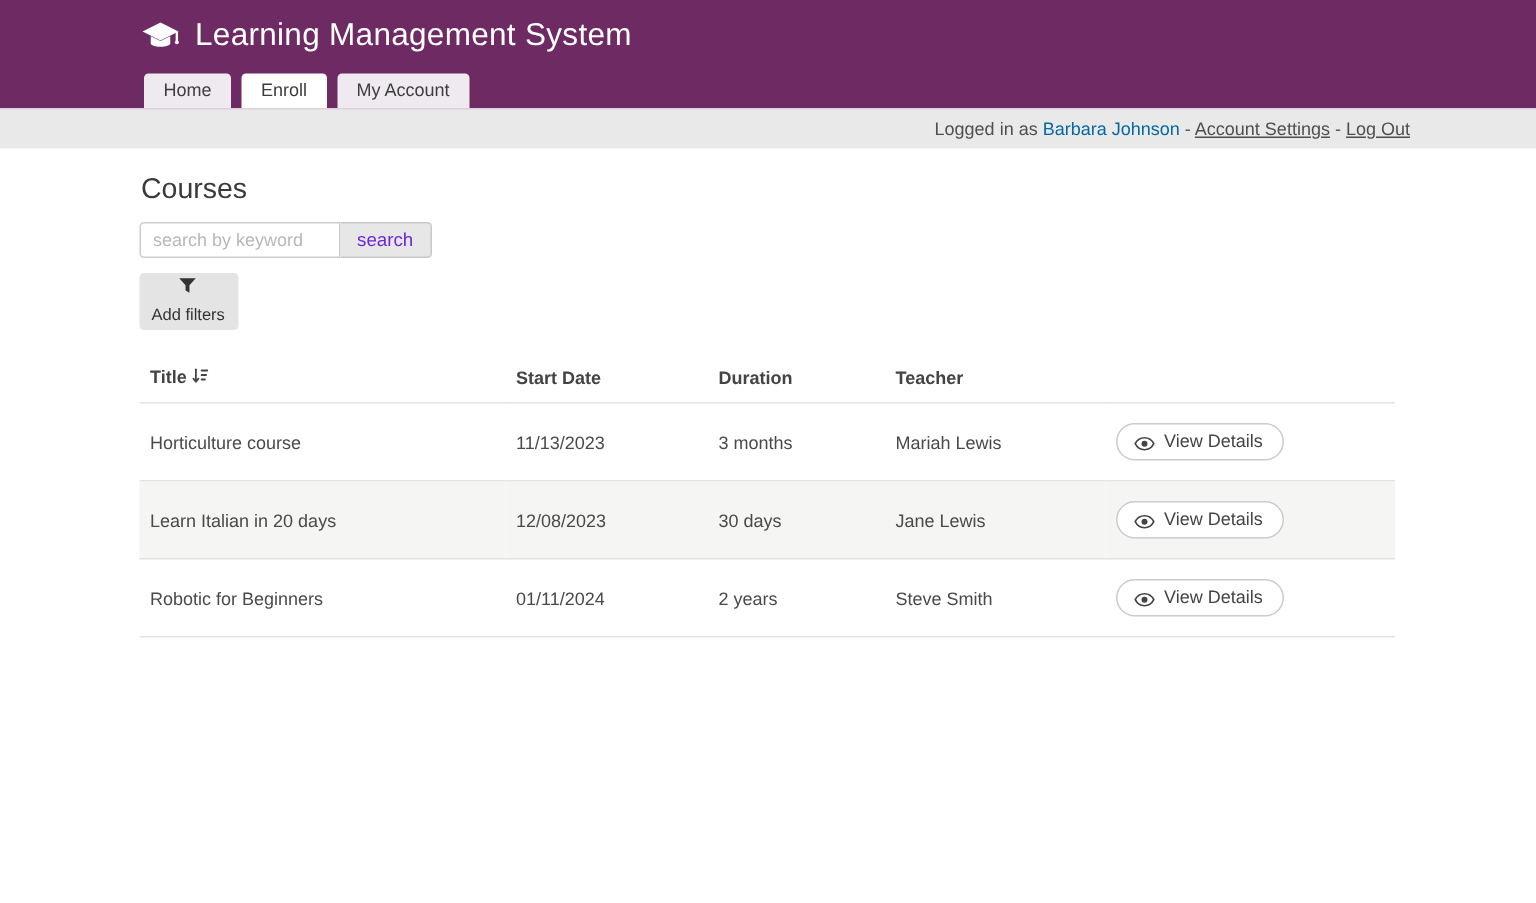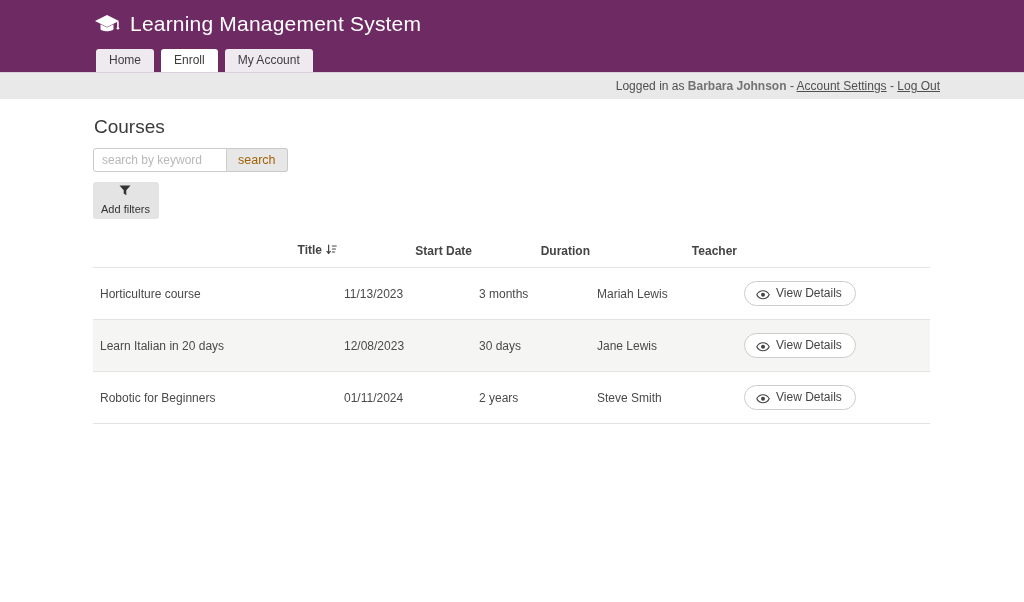--- a/index.html
+++ b/index.html
@@ -53,21 +53,21 @@
     height: 27px;
     background: #e9e9e9;
     border-top: 1px solid #dcd0dc;
     font-size: 12px;
     color: #4f4f4f;
     text-align: right;
     padding-right: 84px;
     line-height: 26px;
     white-space: nowrap;
   }
-  .userbar strong { font-weight: 700; color: #737373; }
+  .userbar strong { font-weight: 400; color: #0369a1; }
   .userbar a {
     color: #4f4f4f;
     text-decoration: underline;
     cursor: pointer;
   }
 
   
   .content {
     margin-left: 93px;
     width: 837px;
@@ -93,21 +93,21 @@
   .search-input::placeholder { color: #b8b8b8; }
   .search-btn {
     height: 24px;
     padding: 0 11px;
     border: 1px solid #c9c9c9;
     border-left: none;
     border-radius: 0 3px 3px 0;
     background: #e7e7e7;
     font-size: 12.5px;
     font-family: "Liberation Sans", sans-serif;
-    color: #a16207;
+    color: #6d28d9;
     cursor: pointer;
   }
 
   .add-filters {
     margin-top: 10px;
     display: inline-flex; align-items: center; gap: 5px;
     padding: 3px 9px 4px 8px;
     background: #e4e4e4;
     border: none;
     border-radius: 3px;
@@ -118,21 +118,21 @@
     flex-direction: column;
   }
 
   
   table.courses {
     margin-top: 14px;
     width: 837px;
     border-collapse: collapse;
   }
   .courses th {
-    text-align: right;
+    text-align: left;
     font-size: 12px;
     font-weight: 700;
     color: #444444;
     padding: 10px 0 9px 7px;
     border-bottom: 1px solid #e3e3e3;
     white-space: nowrap;
   }
   .courses th .sort-icon { vertical-align: -1px; margin-left: 4px; }
   .courses td {
     font-size: 12px;

